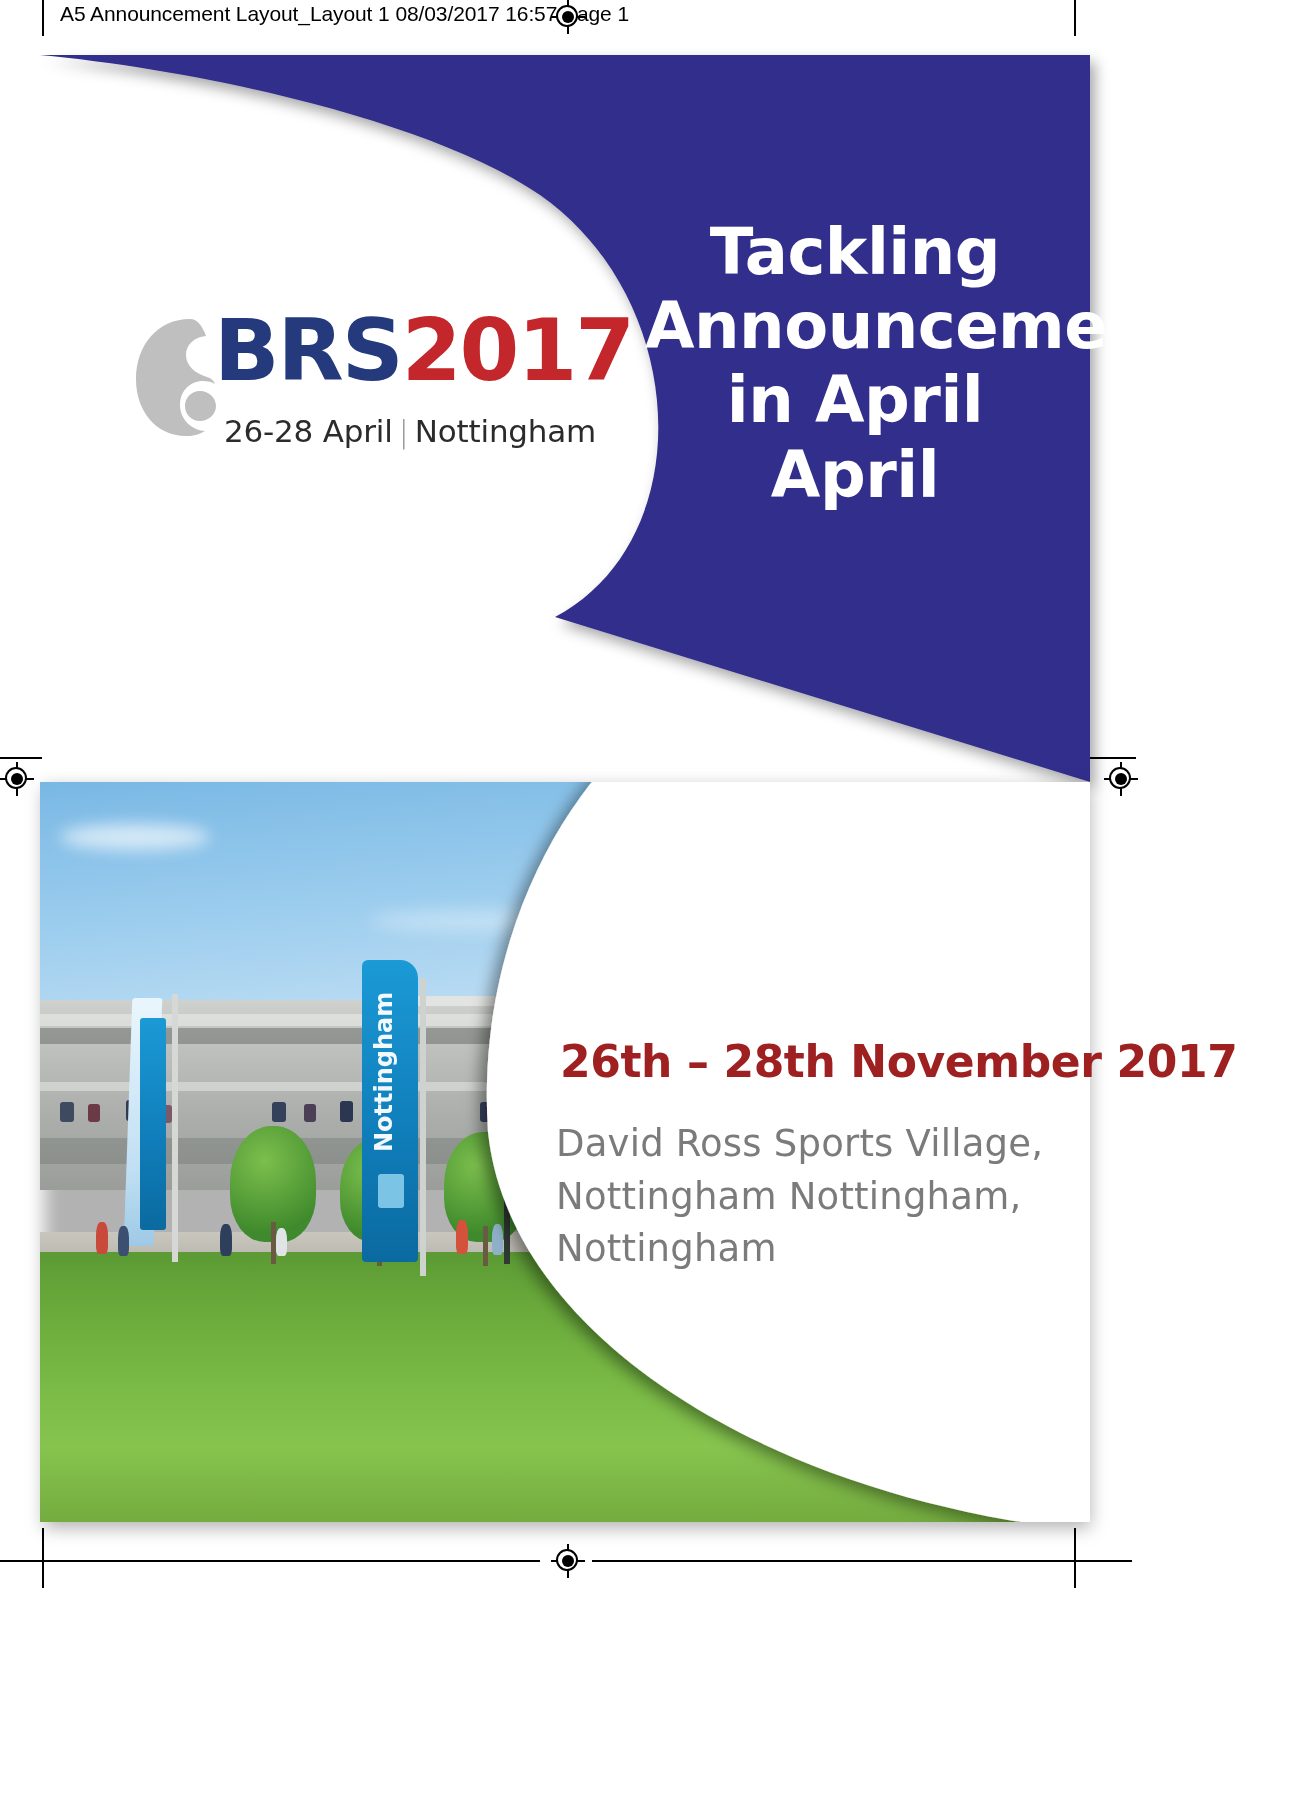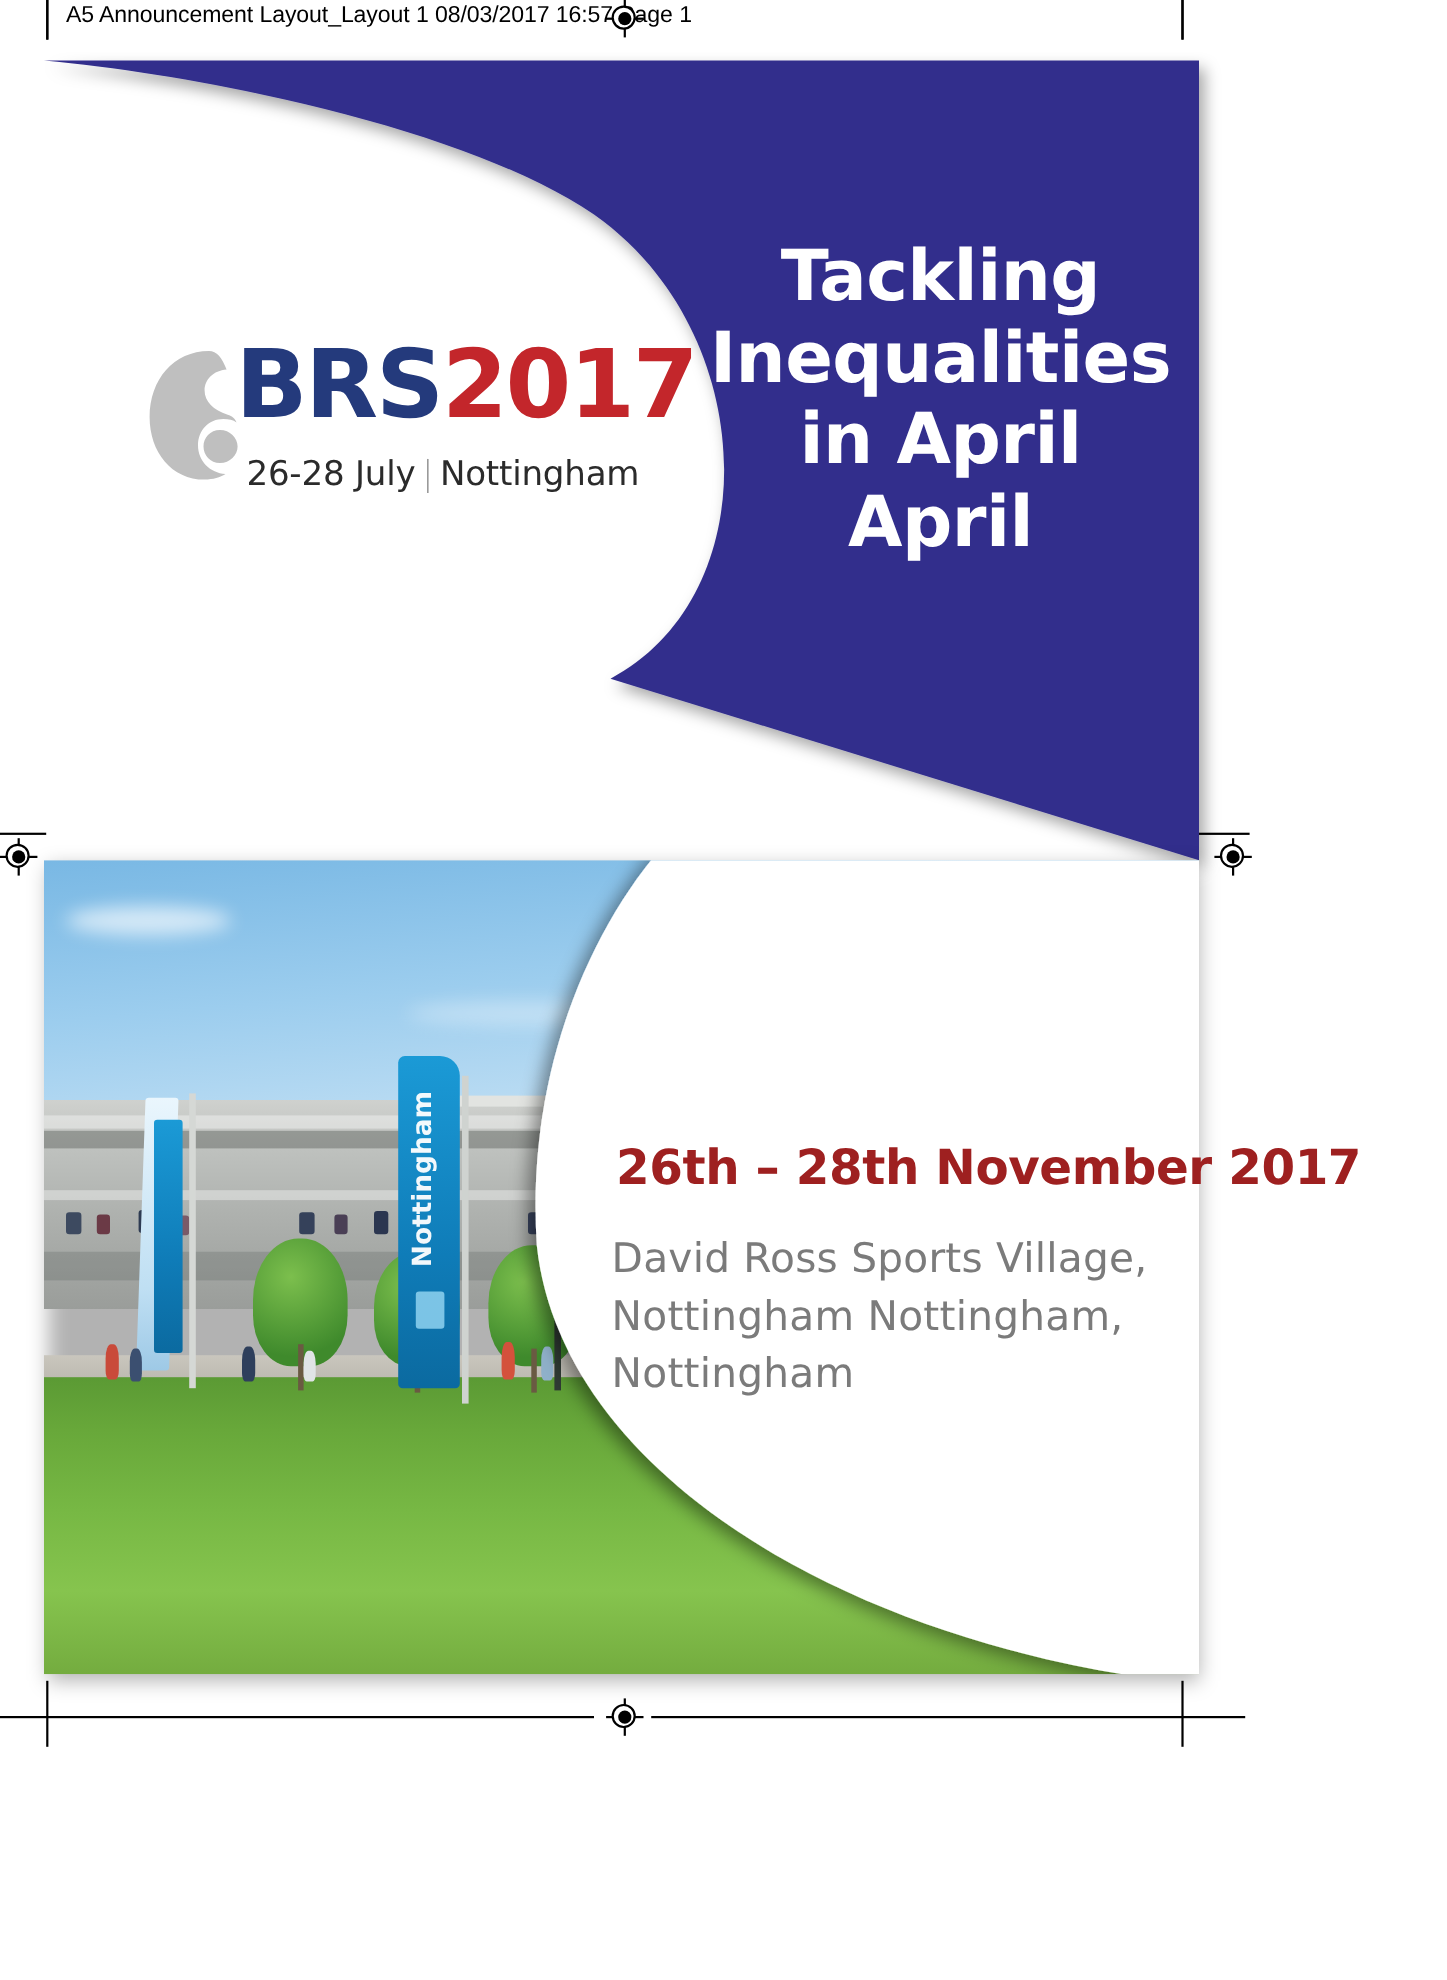--- a/index.html
+++ b/index.html
@@ -139,40 +139,40 @@
         <feDropShadow dx="5" dy="7" stdDeviation="7" flood-color="#000" flood-opacity="0.35"></feDropShadow>
       </filter>
     </defs>
     <path d="M 40,55 L 1090,55 L 1090,782 L 555,617
              C 700,540 690,300 540,195
              C 430,120 200,70 40,55 Z" fill="#332F8C" filter="url(#softshadow)"></path>
   </svg>
 
   <div class="headline">
     <span class="hl">Tackling</span>
-    <span class="hl">Inequalities</span>
+    <span class="hl">Announcement</span>
     <span class="hl">in April</span>
     <span class="hl">April</span>
   </div>
 </div>
 
 <div class="logo">
   <svg class="logo-kidney" viewBox="0 0 96 125">
     <path d="M62,4 C30,4 8,30 8,64 C8,96 28,121 58,121 C66,121 72,119 77,116
              C63,115 52,104 52,90 C52,76 62,66 75,66 C80,66 84,67 87,69
              C86,66 83,63 79,62 C66,58 58,50 58,40 C58,30 66,22 78,21
              C74,10 69,4 62,4 Z
              M72,76 C63,76 57,83 57,91 C57,99 63,106 72,106 C81,106 88,99 88,91
              C88,83 81,76 72,76 Z" fill="#bfbfbf"></path>
   </svg>
   <div class="logo-word">
     <span class="logo-brs">BRS</span><span class="logo-year">2017</span>
   </div>
   <div class="logo-sub">
-    <span>26-28 July</span><span class="bar">|</span><span>Nottingham</span>
+    <span>26-28 April</span><span class="bar">|</span><span>Nottingham</span>
   </div>
 </div>
 
 <div class="photo-shadow"></div>
 <div class="photo-block">
   <div class="photo-inner">
 
     <div class="sky"></div>
     <div class="cloud" style="left:20px;top:42px;width:150px;height:26px;"></div>
     <div class="cloud" style="left:330px;top:128px;width:210px;height:22px;opacity:.5;"></div>

